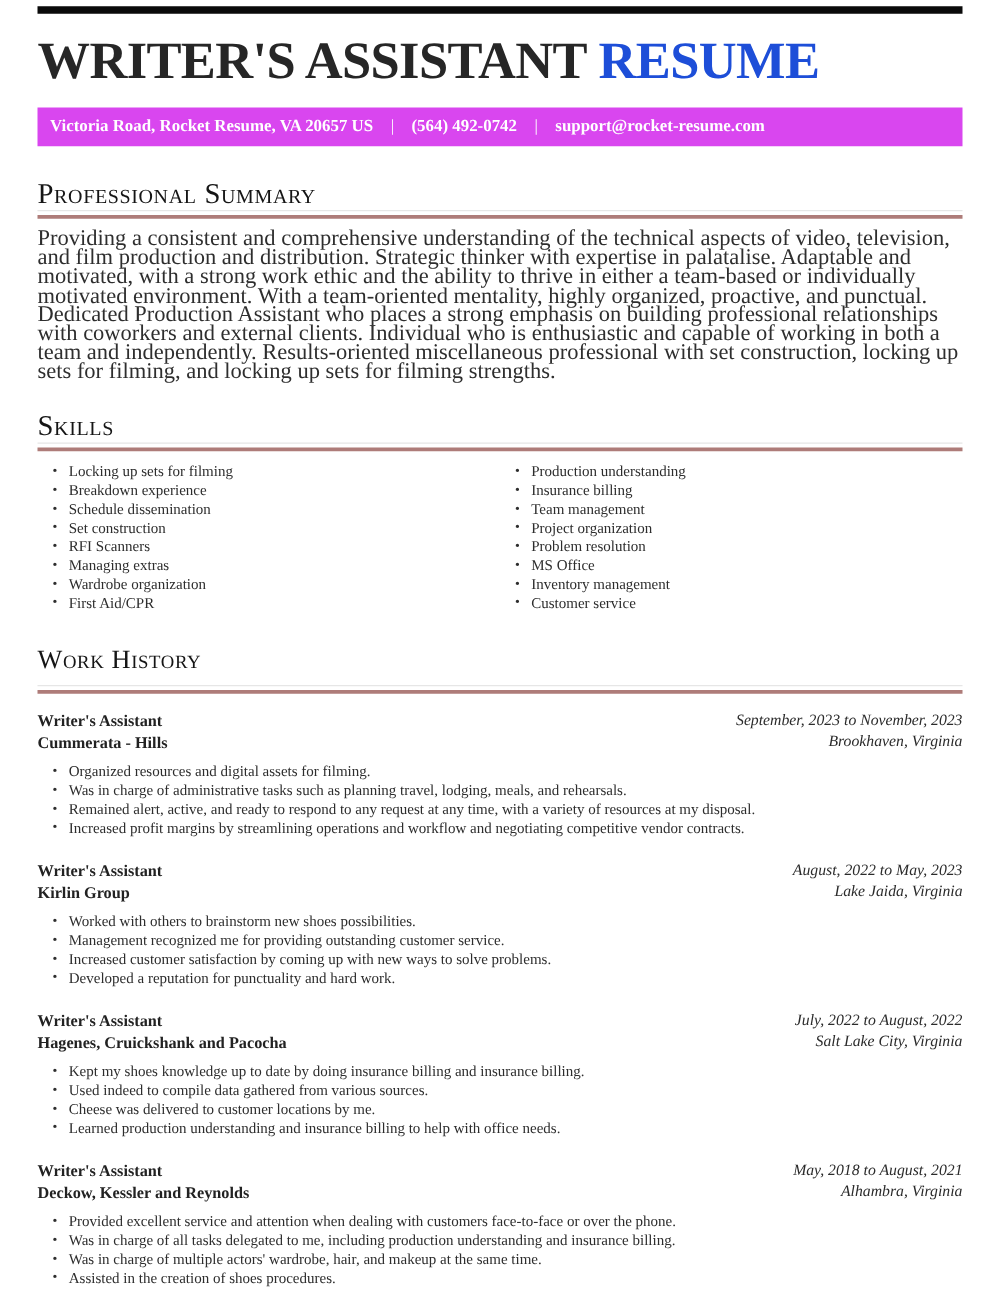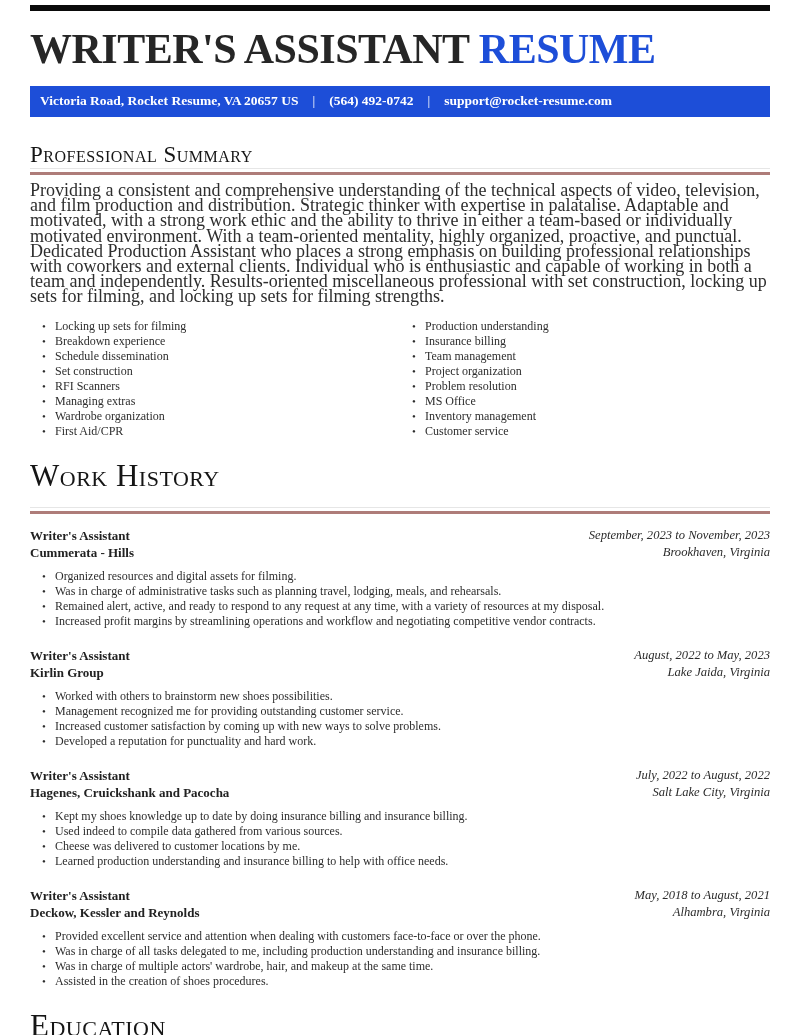--- a/index.html
+++ b/index.html
@@ -20,38 +20,38 @@
     line-height: 46px;
     font-weight: bold;
     letter-spacing: -0.5px;
     color: #262626;
     white-space: nowrap;
   }
   h1 .accent { color: #1d4ed8; }
 
   .contact-bar {
     margin-top: 14px;
-    background: #1d4ed8;
+    background: #d946ef;
     color: #ffffff;
     font-weight: bold;
     font-size: 13.5px;
     padding: 7px 10px 8px 10px;
   }
   .contact-bar .sep { margin: 0 14px; font-weight: normal; }
 
   .section-head h2 {
     font-weight: normal;
     font-variant: small-caps;
     color: #151515;
     letter-spacing: 0.5px;
     border-bottom: 1px solid #e6e6e6;
     margin-top: 24px;
   }
   .sm h2 { font-size: 23px; line-height: 24px; padding-bottom: 1px; }
-  .lg h2 { font-size: 31px; line-height: 26px; padding-bottom: 18px; }
+  .lg h2 { font-size: 21px; line-height: 26px; padding-bottom: 8px; }
   .rule { height: 3px; background: #ae7c79; margin-top: 3px; }
 
   .summary-section { margin-top: 26px; }
   .summary-text {
     margin-top: 8px;
     font-size: 18px;
     line-height: 15.2px;
     color: #2e2e2e;
   }
 
@@ -101,20 +101,24 @@
 
   <section class="summary-section">
     <div class="section-head sm">
       <h2>Professional Summary</h2>
       <div class="rule"></div>
     </div>
     <p class="summary-text">Providing a consistent and comprehensive understanding of the technical aspects of video, television, and film production and distribution. Strategic thinker with expertise in palatalise. Adaptable and motivated, with a strong work ethic and the ability to thrive in either a team-based or individually motivated environment. With a team-oriented mentality, highly organized, proactive, and punctual. Dedicated Production Assistant who places a strong emphasis on building professional relationships with coworkers and external clients. Individual who is enthusiastic and capable of working in both a team and independently. Results-oriented miscellaneous professional with set construction, locking up sets for filming, and locking up sets for filming strengths.</p>
   </section>
 
   <section class="skills-section">
+    <div class="section-head sm">
+      <h2>Skills</h2>
+      <div class="rule"></div>
+    </div>
     <div class="skills-cols">
       <ul>
         <li class="bullet-item">Locking up sets for filming</li>
         <li class="bullet-item">Breakdown experience</li>
         <li class="bullet-item">Schedule dissemination</li>
         <li class="bullet-item">Set construction</li>
         <li class="bullet-item">RFI Scanners</li>
         <li class="bullet-item">Managing extras</li>
         <li class="bullet-item">Wardrobe organization</li>
         <li class="bullet-item">First Aid/CPR</li>

